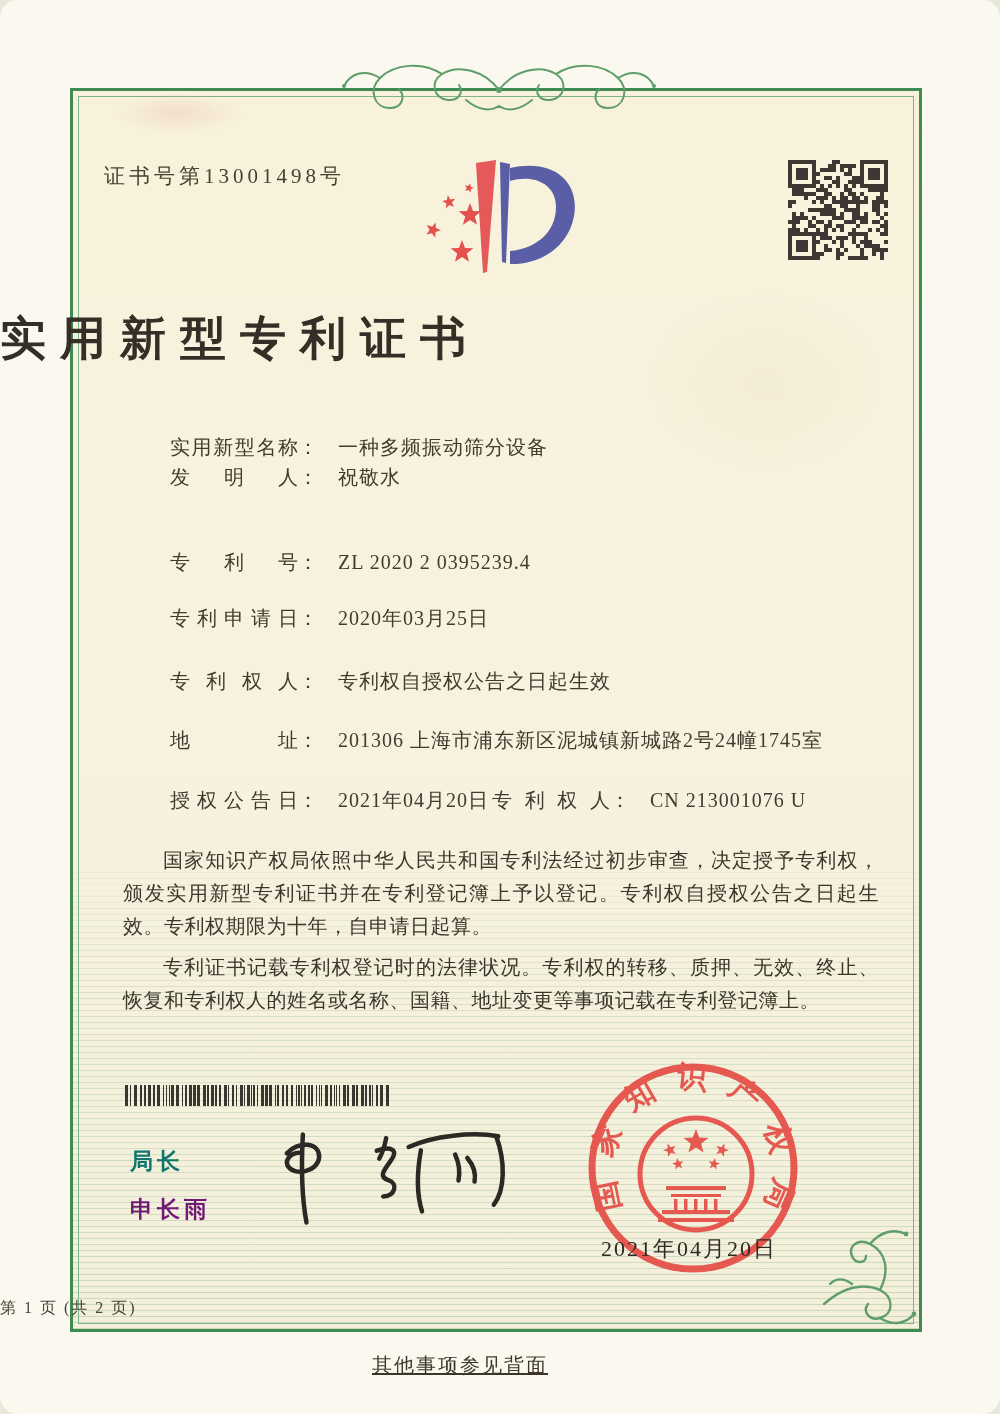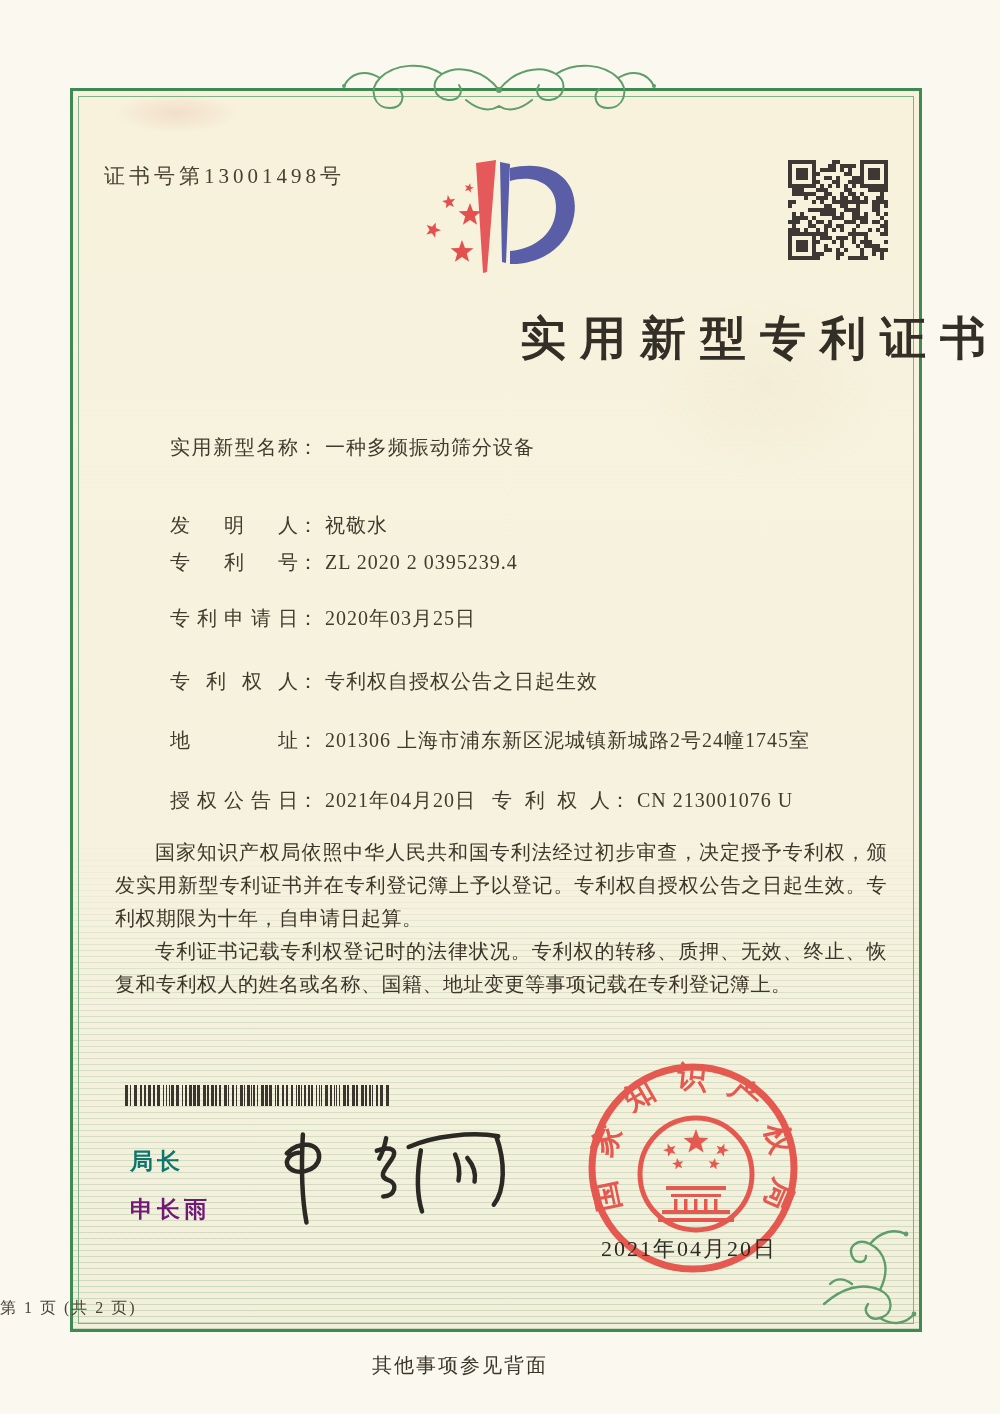--- a/index.html
+++ b/index.html
@@ -1,57 +1,58 @@
 <!DOCTYPE html>
 <html><head>
 <meta charset="utf-8">
 <style>
   html,body{margin:0;padding:0;background:#e9e7da;}
   .page{
     position:relative;width:1000px;height:1414px;overflow:hidden;
     background:#fbf9ef;
     font-family:"Liberation Serif","DejaVu Serif",serif;
     color:#3e382c;
+    border-radius:18px;
   }
   
   .paper-tint{position:absolute;left:70px;top:88px;width:852px;height:1244px;
     background:linear-gradient(180deg,#f8f2dc 0%,#f7f2df 55%,#f4efdb 100%);}
   .pattern-layer{position:absolute;left:73px;top:92px;width:846px;height:1237px;
     background:repeating-linear-gradient(180deg,rgba(110,170,120,.38) 0px,rgba(110,170,120,.38) 1px,transparent 1px,transparent 6px);
     -webkit-mask-image:linear-gradient(180deg,transparent 0%,transparent 60%,rgba(0,0,0,.55) 72%,rgba(0,0,0,.8) 100%);
     mask-image:linear-gradient(180deg,transparent 0%,transparent 60%,rgba(0,0,0,.55) 72%,rgba(0,0,0,.8) 100%);}
   .frame-outer{position:absolute;left:70px;top:88px;width:852px;height:1244px;
     border:3px solid #3f8a52;box-sizing:border-box;}
   .frame-inner{position:absolute;left:78px;top:96px;width:836px;height:1228px;
     border:1px solid #7fb389;box-sizing:border-box;}
   .ghost{position:absolute;left:112px;top:92px;width:130px;height:42px;
     background:radial-gradient(ellipse at center,rgba(214,118,108,.16),transparent 70%);}
   .ghost2{position:absolute;left:640px;top:290px;width:250px;height:190px;
     background:radial-gradient(ellipse at center,rgba(190,160,120,.07),transparent 70%);}
 
   .cert-no{position:absolute;left:104px;top:162px;font-size:21px;letter-spacing:4px;color:#47412f;}
-  .title{position:absolute;left:0;top:308px;width:1000px;margin:0;text-align:right;
+  .title{position:absolute;left:0;top:308px;width:1000px;margin:0;text-align:left;
     font-size:46px;font-weight:bold;letter-spacing:14px;color:#332f27;}
 
   .frow{position:absolute;left:122px;font-size:20px;color:#413b2e;white-space:nowrap;}
   .flabel{display:inline-block;width:128px;text-align:justify;text-align-last:justify;vertical-align:bottom;margin-left:48px;}
   .flabel2{display:inline-block;width:118px;text-align:justify;text-align-last:justify;vertical-align:bottom;}
-  .fvalue{margin-left:7px;letter-spacing:1px;}
+  .fvalue{margin-left:20px;letter-spacing:1px;}
   .grant2{position:absolute;left:370px;top:0;}
 
   .paras{position:absolute;left:115px;top:836px;width:772px;font-size:20px;
     line-height:33px;text-align:justify;color:#3c362a;letter-spacing:.5px;}
-  .paras p{margin:0;text-indent:2em;}
+  .paras p{margin:8px;text-indent:2em;}
 
   .signer-title{position:absolute;left:130px;top:1146px;font-size:23px;font-weight:bold;color:#0f766e;letter-spacing:4px;}
   .signer-name{position:absolute;left:130px;top:1194px;font-size:23px;font-weight:bold;color:#701a75;letter-spacing:4px;}
 
   .seal-date{position:absolute;left:601px;top:1234px;font-size:22px;color:#2e2a24;letter-spacing:2px;}
   .page-no{position:absolute;left:0;top:1298px;width:920px;font-size:16px;color:#4a4437;letter-spacing:2px;}
-  .back-note{position:absolute;left:0;top:1352px;width:920px;text-align:center;font-size:20px;color:#3c362a;letter-spacing:2px;}
+  .back-note{position:absolute;left:0;top:1352px;width:920px;text-align:center;font-size:20px;color:#3c362a;letter-spacing:2px;text-decoration:underline;}
   .abs{position:absolute;}
 </style>
 </head>
 <body>
 
 <div class="page">
 
   <div class="paper-tint"></div>
   <div class="pattern-layer"></div>
   <div class="frame-outer"></div>
@@ -107,21 +108,21 @@
 
   <svg id="qr" class="abs" style="left:788px;top:160px" width="100" height="100" viewBox="0 0 100 100">
       <path d="M0 0h4v4h-4zM4 0h4v4h-4zM8 0h4v4h-4zM12 0h4v4h-4zM16 0h4v4h-4zM20 0h4v4h-4zM24 0h4v4h-4zM44 0h4v4h-4zM48 0h4v4h-4zM72 0h4v4h-4zM76 0h4v4h-4zM80 0h4v4h-4zM84 0h4v4h-4zM88 0h4v4h-4zM92 0h4v4h-4zM96 0h4v4h-4zM0 4h4v4h-4zM24 4h4v4h-4zM40 4h4v4h-4zM44 4h4v4h-4zM52 4h4v4h-4zM56 4h4v4h-4zM60 4h4v4h-4zM64 4h4v4h-4zM72 4h4v4h-4zM96 4h4v4h-4zM0 8h4v4h-4zM8 8h4v4h-4zM12 8h4v4h-4zM16 8h4v4h-4zM24 8h4v4h-4zM32 8h4v4h-4zM36 8h4v4h-4zM40 8h4v4h-4zM44 8h4v4h-4zM52 8h4v4h-4zM60 8h4v4h-4zM72 8h4v4h-4zM80 8h4v4h-4zM84 8h4v4h-4zM88 8h4v4h-4zM96 8h4v4h-4zM0 12h4v4h-4zM8 12h4v4h-4zM12 12h4v4h-4zM16 12h4v4h-4zM24 12h4v4h-4zM28 12h4v4h-4zM56 12h4v4h-4zM60 12h4v4h-4zM72 12h4v4h-4zM80 12h4v4h-4zM84 12h4v4h-4zM88 12h4v4h-4zM96 12h4v4h-4zM0 16h4v4h-4zM8 16h4v4h-4zM12 16h4v4h-4zM16 16h4v4h-4zM24 16h4v4h-4zM36 16h4v4h-4zM40 16h4v4h-4zM48 16h4v4h-4zM64 16h4v4h-4zM68 16h4v4h-4zM72 16h4v4h-4zM80 16h4v4h-4zM84 16h4v4h-4zM88 16h4v4h-4zM96 16h4v4h-4zM0 20h4v4h-4zM24 20h4v4h-4zM28 20h4v4h-4zM44 20h4v4h-4zM48 20h4v4h-4zM60 20h4v4h-4zM64 20h4v4h-4zM68 20h4v4h-4zM72 20h4v4h-4zM96 20h4v4h-4zM0 24h4v4h-4zM4 24h4v4h-4zM8 24h4v4h-4zM12 24h4v4h-4zM16 24h4v4h-4zM20 24h4v4h-4zM24 24h4v4h-4zM32 24h4v4h-4zM40 24h4v4h-4zM48 24h4v4h-4zM56 24h4v4h-4zM64 24h4v4h-4zM72 24h4v4h-4zM76 24h4v4h-4zM80 24h4v4h-4zM84 24h4v4h-4zM88 24h4v4h-4zM92 24h4v4h-4zM96 24h4v4h-4zM4 28h4v4h-4zM8 28h4v4h-4zM12 28h4v4h-4zM28 28h4v4h-4zM32 28h4v4h-4zM36 28h4v4h-4zM56 28h4v4h-4zM60 28h4v4h-4zM80 28h4v4h-4zM84 28h4v4h-4zM88 28h4v4h-4zM92 28h4v4h-4zM96 28h4v4h-4zM4 32h4v4h-4zM8 32h4v4h-4zM12 32h4v4h-4zM16 32h4v4h-4zM20 32h4v4h-4zM24 32h4v4h-4zM36 32h4v4h-4zM40 32h4v4h-4zM52 32h4v4h-4zM60 32h4v4h-4zM64 32h4v4h-4zM72 32h4v4h-4zM92 32h4v4h-4zM16 36h4v4h-4zM28 36h4v4h-4zM32 36h4v4h-4zM36 36h4v4h-4zM44 36h4v4h-4zM52 36h4v4h-4zM56 36h4v4h-4zM64 36h4v4h-4zM68 36h4v4h-4zM76 36h4v4h-4zM88 36h4v4h-4zM92 36h4v4h-4zM0 40h4v4h-4zM4 40h4v4h-4zM24 40h4v4h-4zM32 40h4v4h-4zM44 40h4v4h-4zM48 40h4v4h-4zM52 40h4v4h-4zM56 40h4v4h-4zM60 40h4v4h-4zM64 40h4v4h-4zM68 40h4v4h-4zM72 40h4v4h-4zM76 40h4v4h-4zM84 40h4v4h-4zM88 40h4v4h-4zM92 40h4v4h-4zM96 40h4v4h-4zM0 44h4v4h-4zM36 44h4v4h-4zM40 44h4v4h-4zM52 44h4v4h-4zM56 44h4v4h-4zM68 44h4v4h-4zM84 44h4v4h-4zM88 44h4v4h-4zM96 44h4v4h-4zM20 48h4v4h-4zM24 48h4v4h-4zM28 48h4v4h-4zM32 48h4v4h-4zM36 48h4v4h-4zM40 48h4v4h-4zM44 48h4v4h-4zM56 48h4v4h-4zM60 48h4v4h-4zM64 48h4v4h-4zM68 48h4v4h-4zM84 48h4v4h-4zM88 48h4v4h-4zM4 52h4v4h-4zM12 52h4v4h-4zM32 52h4v4h-4zM36 52h4v4h-4zM40 52h4v4h-4zM44 52h4v4h-4zM52 52h4v4h-4zM64 52h4v4h-4zM68 52h4v4h-4zM76 52h4v4h-4zM88 52h4v4h-4zM96 52h4v4h-4zM4 56h4v4h-4zM8 56h4v4h-4zM12 56h4v4h-4zM16 56h4v4h-4zM24 56h4v4h-4zM44 56h4v4h-4zM48 56h4v4h-4zM52 56h4v4h-4zM64 56h4v4h-4zM68 56h4v4h-4zM72 56h4v4h-4zM76 56h4v4h-4zM92 56h4v4h-4zM0 60h4v4h-4zM4 60h4v4h-4zM8 60h4v4h-4zM20 60h4v4h-4zM28 60h4v4h-4zM32 60h4v4h-4zM40 60h4v4h-4zM56 60h4v4h-4zM60 60h4v4h-4zM64 60h4v4h-4zM72 60h4v4h-4zM76 60h4v4h-4zM84 60h4v4h-4zM88 60h4v4h-4zM96 60h4v4h-4zM4 64h4v4h-4zM20 64h4v4h-4zM24 64h4v4h-4zM36 64h4v4h-4zM40 64h4v4h-4zM48 64h4v4h-4zM52 64h4v4h-4zM68 64h4v4h-4zM92 64h4v4h-4zM96 64h4v4h-4zM0 68h4v4h-4zM4 68h4v4h-4zM8 68h4v4h-4zM16 68h4v4h-4zM28 68h4v4h-4zM36 68h4v4h-4zM44 68h4v4h-4zM52 68h4v4h-4zM64 68h4v4h-4zM80 68h4v4h-4zM88 68h4v4h-4zM96 68h4v4h-4zM0 72h4v4h-4zM4 72h4v4h-4zM8 72h4v4h-4zM12 72h4v4h-4zM16 72h4v4h-4zM20 72h4v4h-4zM24 72h4v4h-4zM28 72h4v4h-4zM32 72h4v4h-4zM36 72h4v4h-4zM60 72h4v4h-4zM64 72h4v4h-4zM68 72h4v4h-4zM72 72h4v4h-4zM76 72h4v4h-4zM92 72h4v4h-4zM96 72h4v4h-4zM0 76h4v4h-4zM24 76h4v4h-4zM32 76h4v4h-4zM36 76h4v4h-4zM40 76h4v4h-4zM48 76h4v4h-4zM52 76h4v4h-4zM56 76h4v4h-4zM64 76h4v4h-4zM76 76h4v4h-4zM0 80h4v4h-4zM8 80h4v4h-4zM12 80h4v4h-4zM16 80h4v4h-4zM24 80h4v4h-4zM28 80h4v4h-4zM44 80h4v4h-4zM52 80h4v4h-4zM64 80h4v4h-4zM72 80h4v4h-4zM76 80h4v4h-4zM80 80h4v4h-4zM96 80h4v4h-4zM0 84h4v4h-4zM8 84h4v4h-4zM12 84h4v4h-4zM16 84h4v4h-4zM24 84h4v4h-4zM36 84h4v4h-4zM52 84h4v4h-4zM68 84h4v4h-4zM76 84h4v4h-4zM80 84h4v4h-4zM84 84h4v4h-4zM88 84h4v4h-4zM0 88h4v4h-4zM8 88h4v4h-4zM12 88h4v4h-4zM16 88h4v4h-4zM24 88h4v4h-4zM36 88h4v4h-4zM40 88h4v4h-4zM48 88h4v4h-4zM56 88h4v4h-4zM72 88h4v4h-4zM84 88h4v4h-4zM88 88h4v4h-4zM92 88h4v4h-4zM96 88h4v4h-4zM0 92h4v4h-4zM24 92h4v4h-4zM28 92h4v4h-4zM32 92h4v4h-4zM48 92h4v4h-4zM52 92h4v4h-4zM72 92h4v4h-4zM84 92h4v4h-4zM92 92h4v4h-4zM0 96h4v4h-4zM4 96h4v4h-4zM8 96h4v4h-4zM12 96h4v4h-4zM16 96h4v4h-4zM20 96h4v4h-4zM24 96h4v4h-4zM28 96h4v4h-4zM48 96h4v4h-4zM60 96h4v4h-4zM64 96h4v4h-4zM68 96h4v4h-4zM72 96h4v4h-4zM76 96h4v4h-4zM92 96h4v4h-4z" fill="#3d3833"></path>
     </svg>
 
   <h1 class="title">实用新型专利证书</h1>
 
   <div class="frow" style="top:434px">
     <span class="flabel">实用新型名称</span><span>：</span><span class="fvalue">一种多频振动筛分设备</span>
   </div>
-  <div class="frow" style="top:512px">
+  <div class="frow" style="top:464px">
     <span class="flabel">发明人</span><span>：</span><span class="fvalue">祝敬水</span>
   </div>
   <div class="frow" style="top:549px">
     <span class="flabel">专利号</span><span>：</span><span class="fvalue">ZL 2020 2 0395239.4</span>
   </div>
   <div class="frow" style="top:605px">
     <span class="flabel">专利申请日</span><span>：</span><span class="fvalue">2020年03月25日</span>
   </div>
   <div class="frow" style="top:668px">
     <span class="flabel">专利权人</span><span>：</span><span class="fvalue">专利权自授权公告之日起生效</span>

